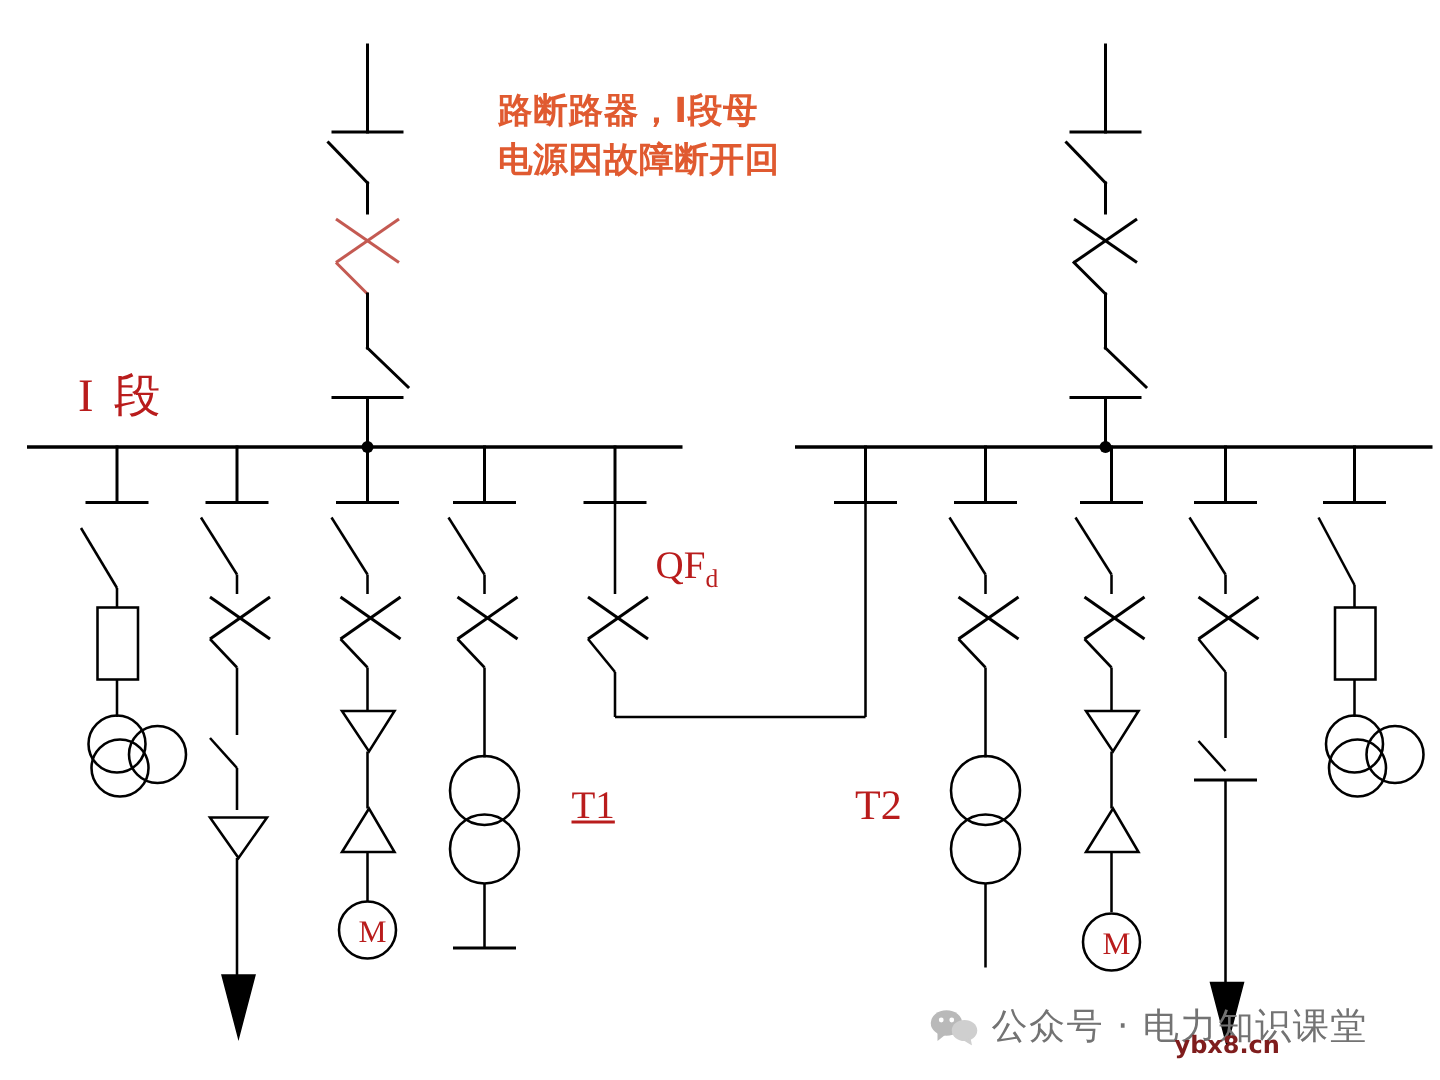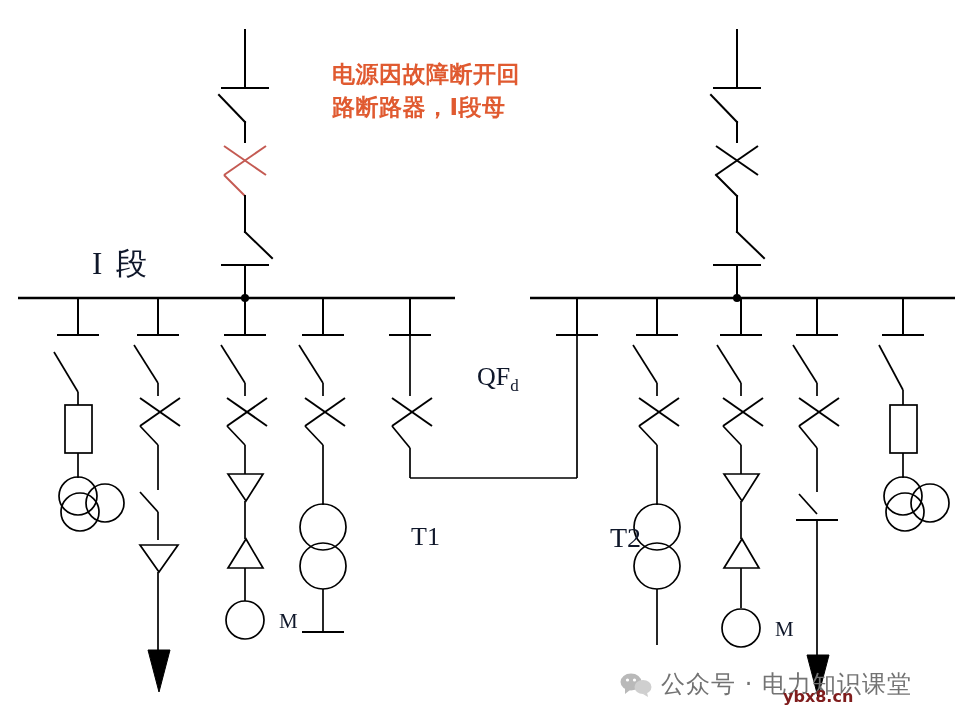--- a/index.html
+++ b/index.html
@@ -59,23 +59,22 @@
     fill: #000000;
     stroke: #000000;
     stroke-width: 1;
   }
   .node-dot {
     fill: #000000;
   }
   .lbl {
     position: absolute;
     white-space: nowrap;
-    color: #0f172a;
+    color: #b91c1c;
     font-family: "Liberation Serif", "DejaVu Serif", serif;
-    margin-left: 40px;
   }
   #annotation-text {
     position: absolute;
     left: 332px;
     top: 58px;
     width: 300px;
     color: #e05a30;
     font-family: "DejaVu Sans", sans-serif;
     font-weight: 700;
     font-size: 23px;
@@ -97,23 +96,24 @@
   #qfd-label {
     left: 437px;
     top: 362px;
     font-size: 26px;
   }
   #qfd-label .sub {
     font-size: 17px;
     vertical-align: sub;
   }
   #t1-label {
-    left: 371px;
+    left: 381px;
     top: 522px;
     font-size: 26px;
+    text-decoration: underline;
   }
   #t2-label {
     left: 570px;
     top: 522px;
     font-size: 28px;
   }
   .motor-letter {
     font-size: 21px;
     font-family: "Liberation Serif", "DejaVu Serif", serif;
   }
@@ -377,22 +377,22 @@
       <g>
         <circle class="shape" cx="903" cy="496" r="19"></circle>
         <circle class="shape" cx="905" cy="512" r="19"></circle>
         <circle class="shape" cx="930" cy="503" r="19"></circle>
       </g>
     </g>
 
   </svg>
 
   <div id="annotation-text">
+    <div>路断路器，I段母</div>
     <div>电源因故障断开回</div>
-    <div>路断路器，I段母</div>
   </div>
 
   <div class="lbl" id="bus1-label">I 段</div>
 
   <div class="lbl" id="qfd-label"><span>QF</span><span class="sub">d</span></div>
 
   <div class="lbl" id="t1-label">T1</div>
   <div class="lbl" id="t2-label">T2</div>
 
   <div class="lbl motor-letter" style="left:239px; top:609px;">M</div>

